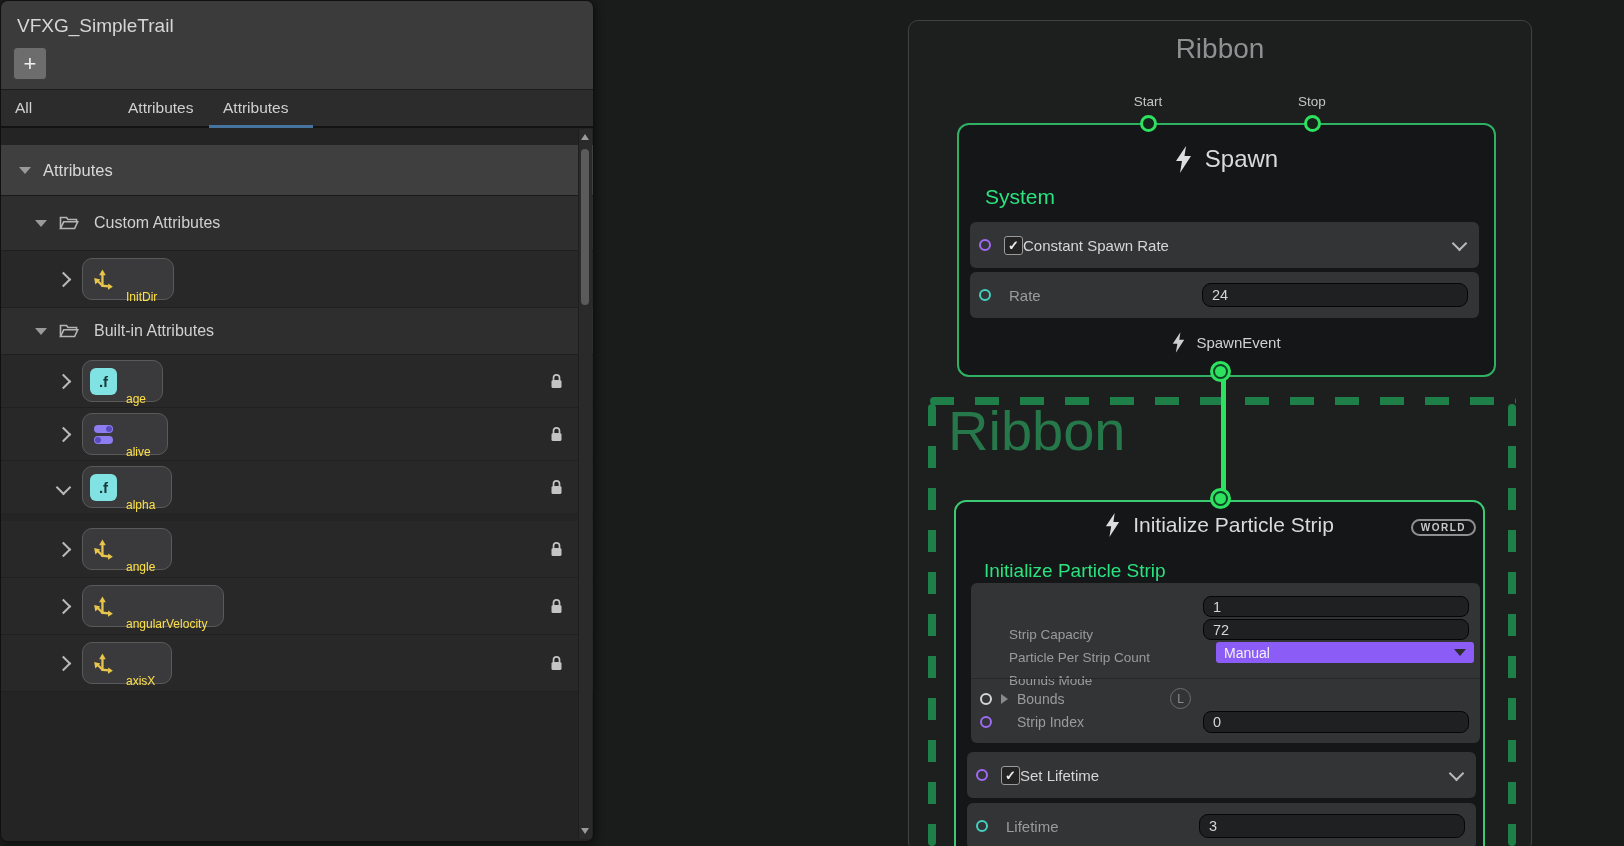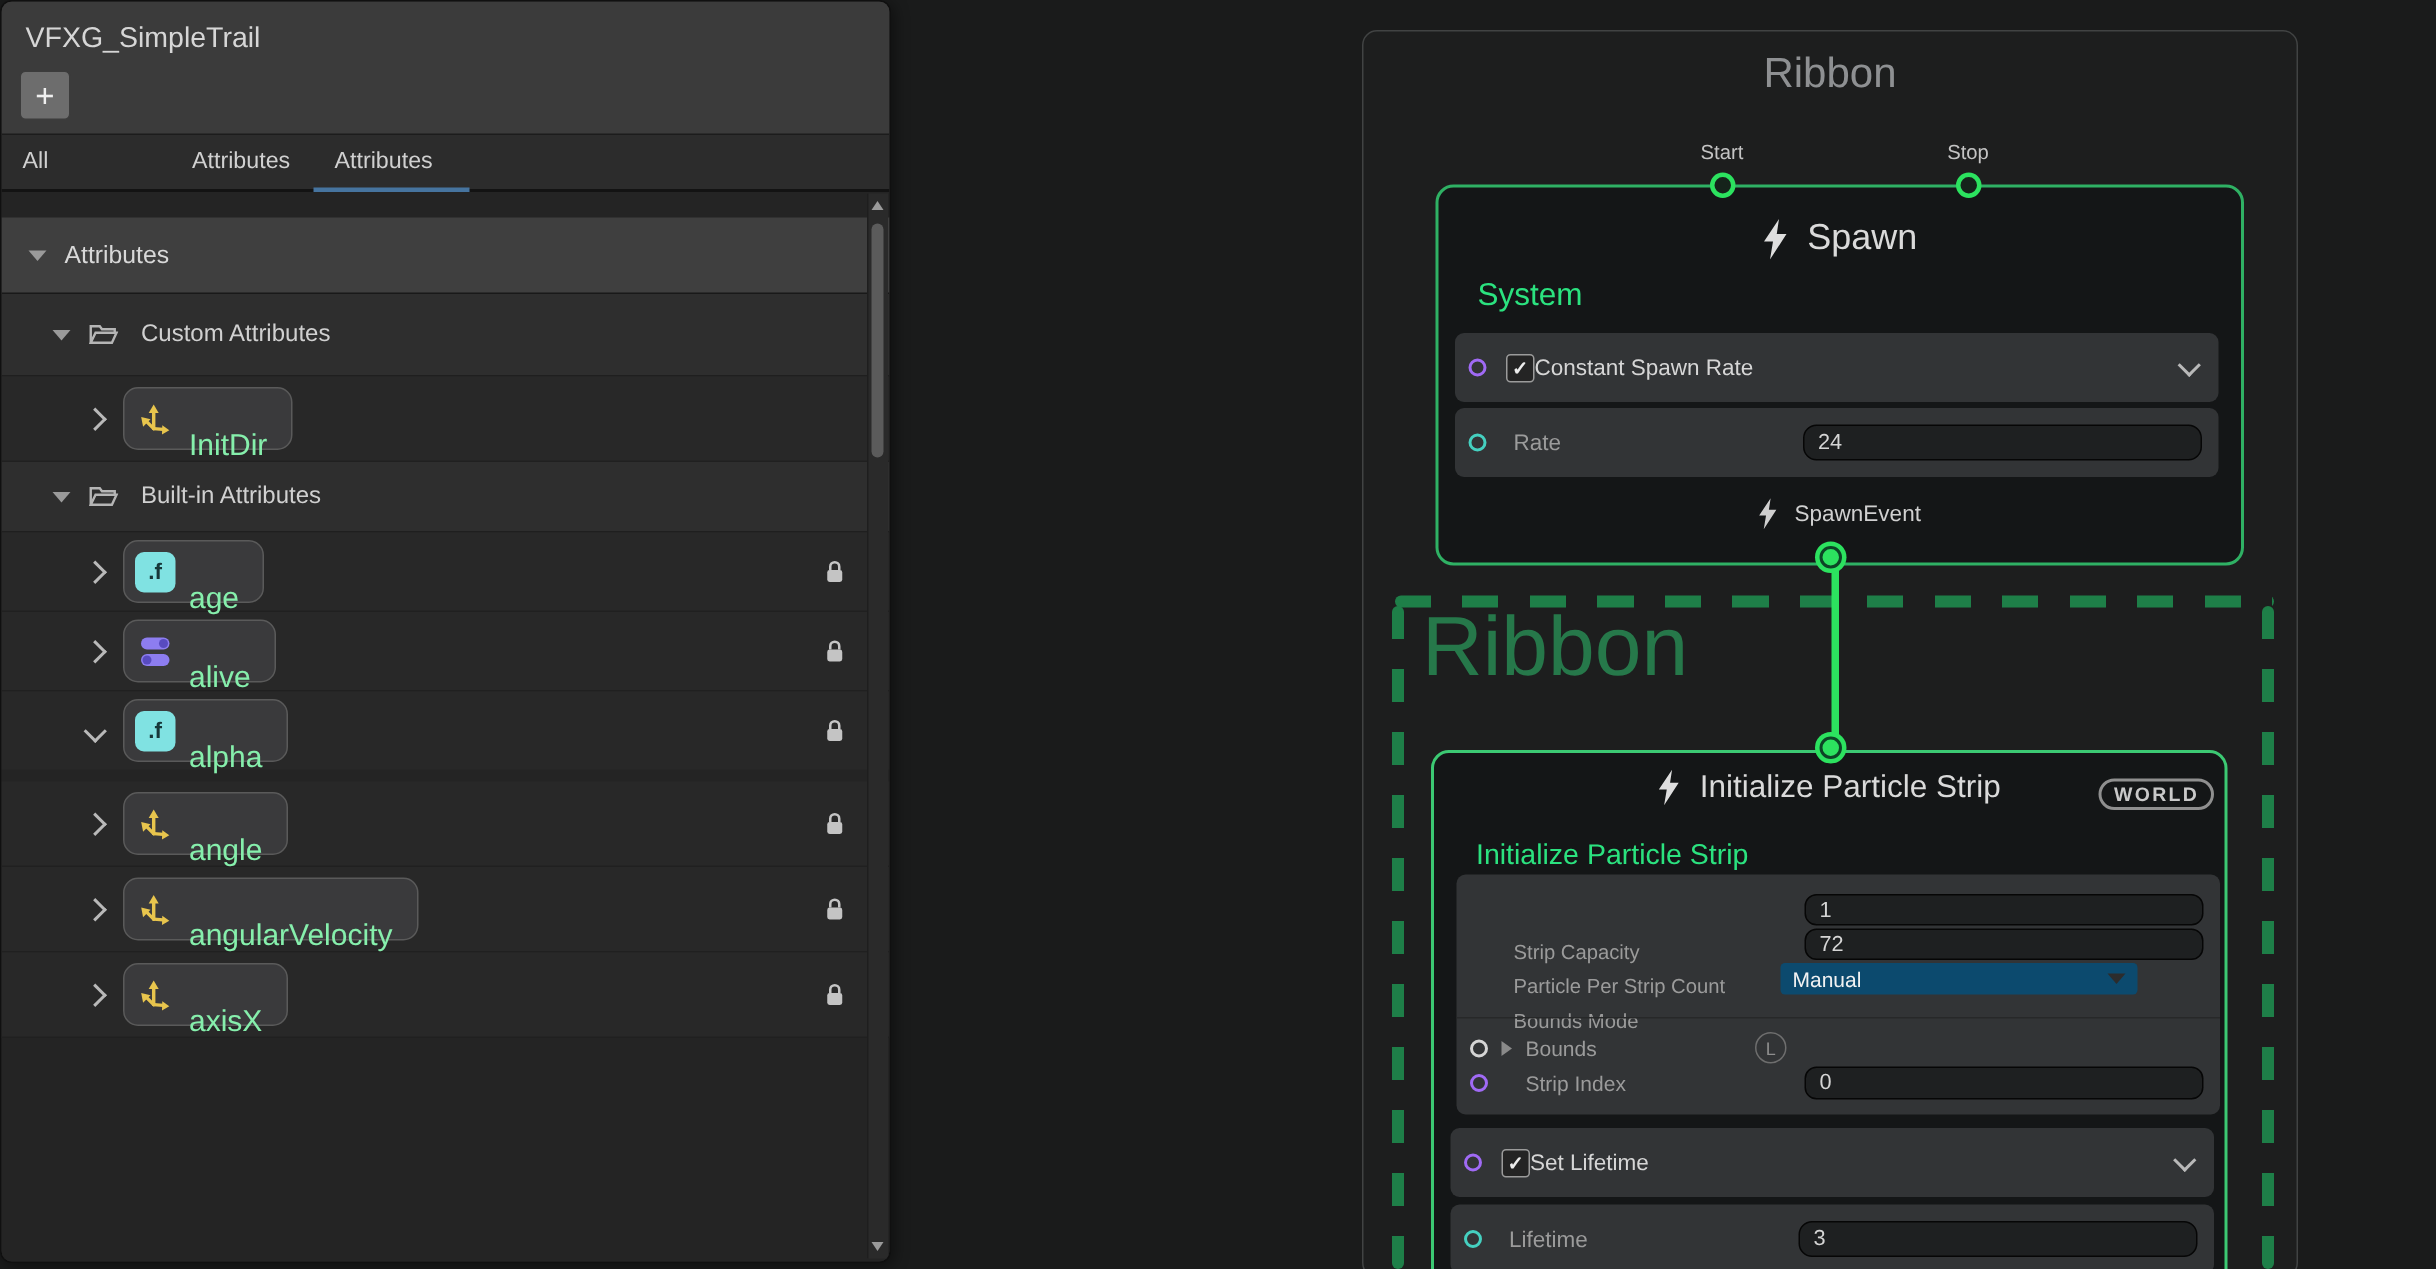--- a/index.html
+++ b/index.html
@@ -69,29 +69,29 @@
   .block .collapse{margin-left:auto;margin-right:14px;margin-top:-4px;}
 
   .vinput{position:absolute;left:232px;width:266px;height:24px;background:#1e2021;border:1px solid #060606;
     border-radius:9px;color:#d5d5d5;font-size:14.5px;padding:0 9px;box-sizing:border-box;font-family:inherit;outline:none;}
   .block .vinput{top:11px;}
 
   .nfooter{position:absolute;bottom:22px;left:0;right:0;display:flex;align-items:center;justify-content:center;gap:11px;}
   .nfooter .t{font-size:15px;color:#d0d0d0;}
 
   .space-badge{position:absolute;right:7px;top:17px;border:2px solid #8f8f8f;border-radius:11px;
-    padding:1px 8px;font-size:13px;font-weight:700;letter-spacing:1.5px;color:#c9c9c9;}
+    padding:1px 8px;font-size:10px;font-weight:700;letter-spacing:1.5px;color:#c9c9c9;}
 
   .settings{position:absolute;left:15px;top:81px;width:509px;height:160px;background:#323436;border-radius:6px;}
   .slabel{position:absolute;left:38px;font-size:13.5px;color:#9b9b9b;line-height:21px;height:21px;margin-top:28px;}
   .sl1{top:13px;} .sl2{top:36px;} .sl3{top:59px;}
   .sctl{position:absolute;left:232px;width:266px;}
   .settings .vinput{height:21px;border-radius:8px;}
   .sc1{top:13px;} .sc2{top:36px;} .sc3{top:59px;}
-  .dd{position:absolute;left:216px;width:238px;height:21px;background:#0c4a6e;border-radius:3px;
+  .dd{position:absolute;left:245px;width:258px;height:21px;background:#8b5cf6;border-radius:3px;
     color:#f2f2f2;font-size:14px;display:flex;align-items:center;padding:0 8px;box-sizing:border-box;}
   .dd::after{content:'';margin-left:auto;border-left:6px solid transparent;border-right:6px solid transparent;
     border-top:7px solid #2c2c2c;}
   .sdivider{position:absolute;left:0;right:0;top:95px;border-top:1px solid #272829;}
   .prow{position:absolute;left:9px;height:22px;display:flex;align-items:center;gap:9px;}
   .prow .plabel{font-size:14px;color:#9b9b9b;}
   .prow-bounds{top:105px;}
   .prow-stripindex{top:128px;}
   .tri-right{width:0;height:0;border-top:5px solid transparent;border-bottom:5px solid transparent;
     border-left:7px solid #8a8a8a;}
@@ -119,21 +119,21 @@
   .grow{height:54px;background:#2e2e2e;border-bottom:1px solid #1f1f1f;display:flex;align-items:center;}
   .grow.short{height:46px;}
   .grow .tri{margin-left:34px;}
   .grow .fold{margin-left:12px;display:flex;}
   .grow .lab{margin-left:15px;font-size:16px;color:#d0d0d0;}
   .irow{height:52px;background:#282828;border-bottom:1px solid #202020;display:flex;align-items:center;}
   .irow.tall{height:56px;}
   .irow .chev{margin-left:57px;flex:0 0 auto;}
   .chip{margin-left:13px;height:40px;background:#3a3a3c;border:1px solid #5a5a5a;border-radius:10px;
     display:inline-flex;align-items:center;gap:9px;padding:0 16px 0 7px;}
-  .chip .clab{font-size:20px;color:#86efac;margin-top:36px;}
+  .chip .clab{font-size:12px;color:#fde047;margin-top:36px;}
   .aicon{width:27px;height:27px;flex:0 0 auto;display:flex;align-items:center;justify-content:center;}
   .aicon.float{background:#80e2e2;border-radius:6px;color:#17383a;font-weight:700;font-size:15px;}
   .aicon.bool{flex-direction:column;}
   .pill{display:block;width:19px;height:8px;border-radius:4px;background:#8d7df0;position:relative;margin:1.5px 0;}
   .pill i{position:absolute;width:6px;height:6px;border-radius:50%;background:#584bc0;top:1px;}
   .pill.p1 i{right:1px;} .pill.p2 i{left:1px;}
   .lockwrap{margin-left:auto;margin-right:30px;display:flex;}
   .details{margin-left:79px;width:489px;height:160px;box-sizing:border-box;background:#3d3d3f;
     border-radius:0 0 12px 12px;padding:15px 26px 12px 36px;}
   .drow{display:flex;justify-content:space-between;margin-bottom:13px;font-size:16px;}

